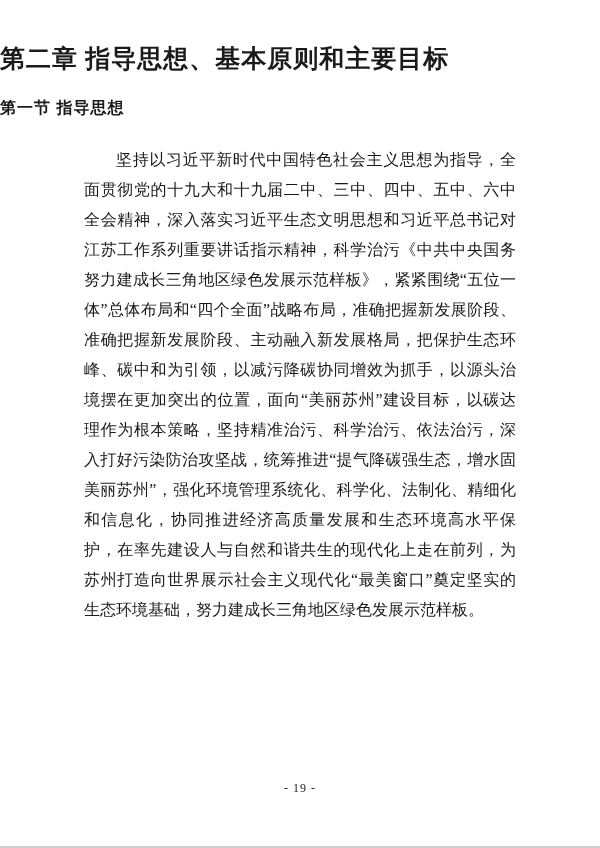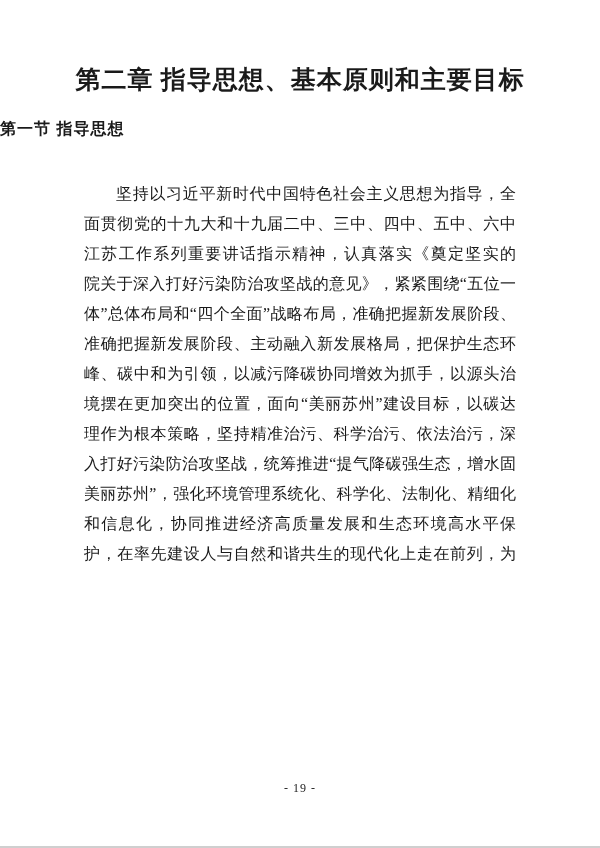--- a/index.html
+++ b/index.html
@@ -11,39 +11,39 @@
     position: relative;
     width: 600px;
     height: 848px;
     background: #ffffff;
     overflow: hidden;
     color: #1a1a1a;
     font-family: "Liberation Serif", "DejaVu Serif", serif;
   }
   .chapter-title {
     margin: 0;
-    padding-top: 63px;
-    text-align: center;
+    padding-top: 42px;
+    text-align: left;
     font-size: 25px;
     line-height: 34px;
     font-weight: 700;
     letter-spacing: 1px;
     font-family: "Liberation Serif", "DejaVu Serif", serif;
   }
   .section-heading {
     margin: 22px 0 0 0;
     text-align: left;
     font-size: 16px;
     line-height: 20px;
     font-weight: 700;
     letter-spacing: 1px;
     font-family: "Liberation Sans", "DejaVu Sans", sans-serif;
   }
   .body-text {
-    margin: 40px auto 0 auto;
+    margin: 27px auto 0 auto;
     width: 432px;
     font-size: 16px;
     line-height: 30px;
   }
   .body-line {
     height: 30px;
     overflow: hidden;
     text-align: justify;
     text-align-last: justify;
     text-justify: inter-character;
@@ -79,30 +79,33 @@
 
 <div class="page">
 
   <h1 class="chapter-title">第二章 指导思想、基本原则和主要目标</h1>
 
   <h2 class="section-heading">第一节 指导思想</h2>
 
   <div class="body-text">
     <div class="body-line first-line">坚持以习近平新时代中国特色社会主义思想为指导，全</div>
     <div class="body-line">面贯彻党的十九大和十九届二中、三中、四中、五中、六中</div>
-    <div class="body-line">江苏工作系列重要讲话指示精神，认真落实《奠定坚实的</div>
-    <div class="body-line">院关于深入打好污染防治攻坚战的意见》，紧紧围绕“五位一</div>
+    <div class="body-line">全会精神，深入落实习近平生态文明思想和习近平总书记对</div>
+    <div class="body-line">江苏工作系列重要讲话指示精神，科学治污《中共中央国务</div>
+    <div class="body-line">努力建成长三角地区绿色发展示范样板》，紧紧围绕“五位一</div>
     <div class="body-line">体”总体布局和“四个全面”战略布局，准确把握新发展阶段、</div>
     <div class="body-line">准确把握新发展阶段、主动融入新发展格局，把保护生态环</div>
     <div class="body-line">峰、碳中和为引领，以减污降碳协同增效为抓手，以源头治</div>
     <div class="body-line">境摆在更加突出的位置，面向“美丽苏州”建设目标，以碳达</div>
     <div class="body-line">理作为根本策略，坚持精准治污、科学治污、依法治污，深</div>
     <div class="body-line">入打好污染防治攻坚战，统筹推进“提气降碳强生态，增水固</div>
     <div class="body-line">美丽苏州”，强化环境管理系统化、科学化、法制化、精细化</div>
     <div class="body-line">和信息化，协同推进经济高质量发展和生态环境高水平保</div>
     <div class="body-line">护，在率先建设人与自然和谐共生的现代化上走在前列，为</div>
+    <div class="body-line">苏州打造向世界展示社会主义现代化“最美窗口”奠定坚实的</div>
+    <div class="body-line last-line">生态环境基础，努力建成长三角地区绿色发展示范样板。</div>
   </div>
 
   <div class="page-number">- 19 -</div>
 
   <div class="bottom-edge"></div>
 
 </div>
 
 </body></html>

